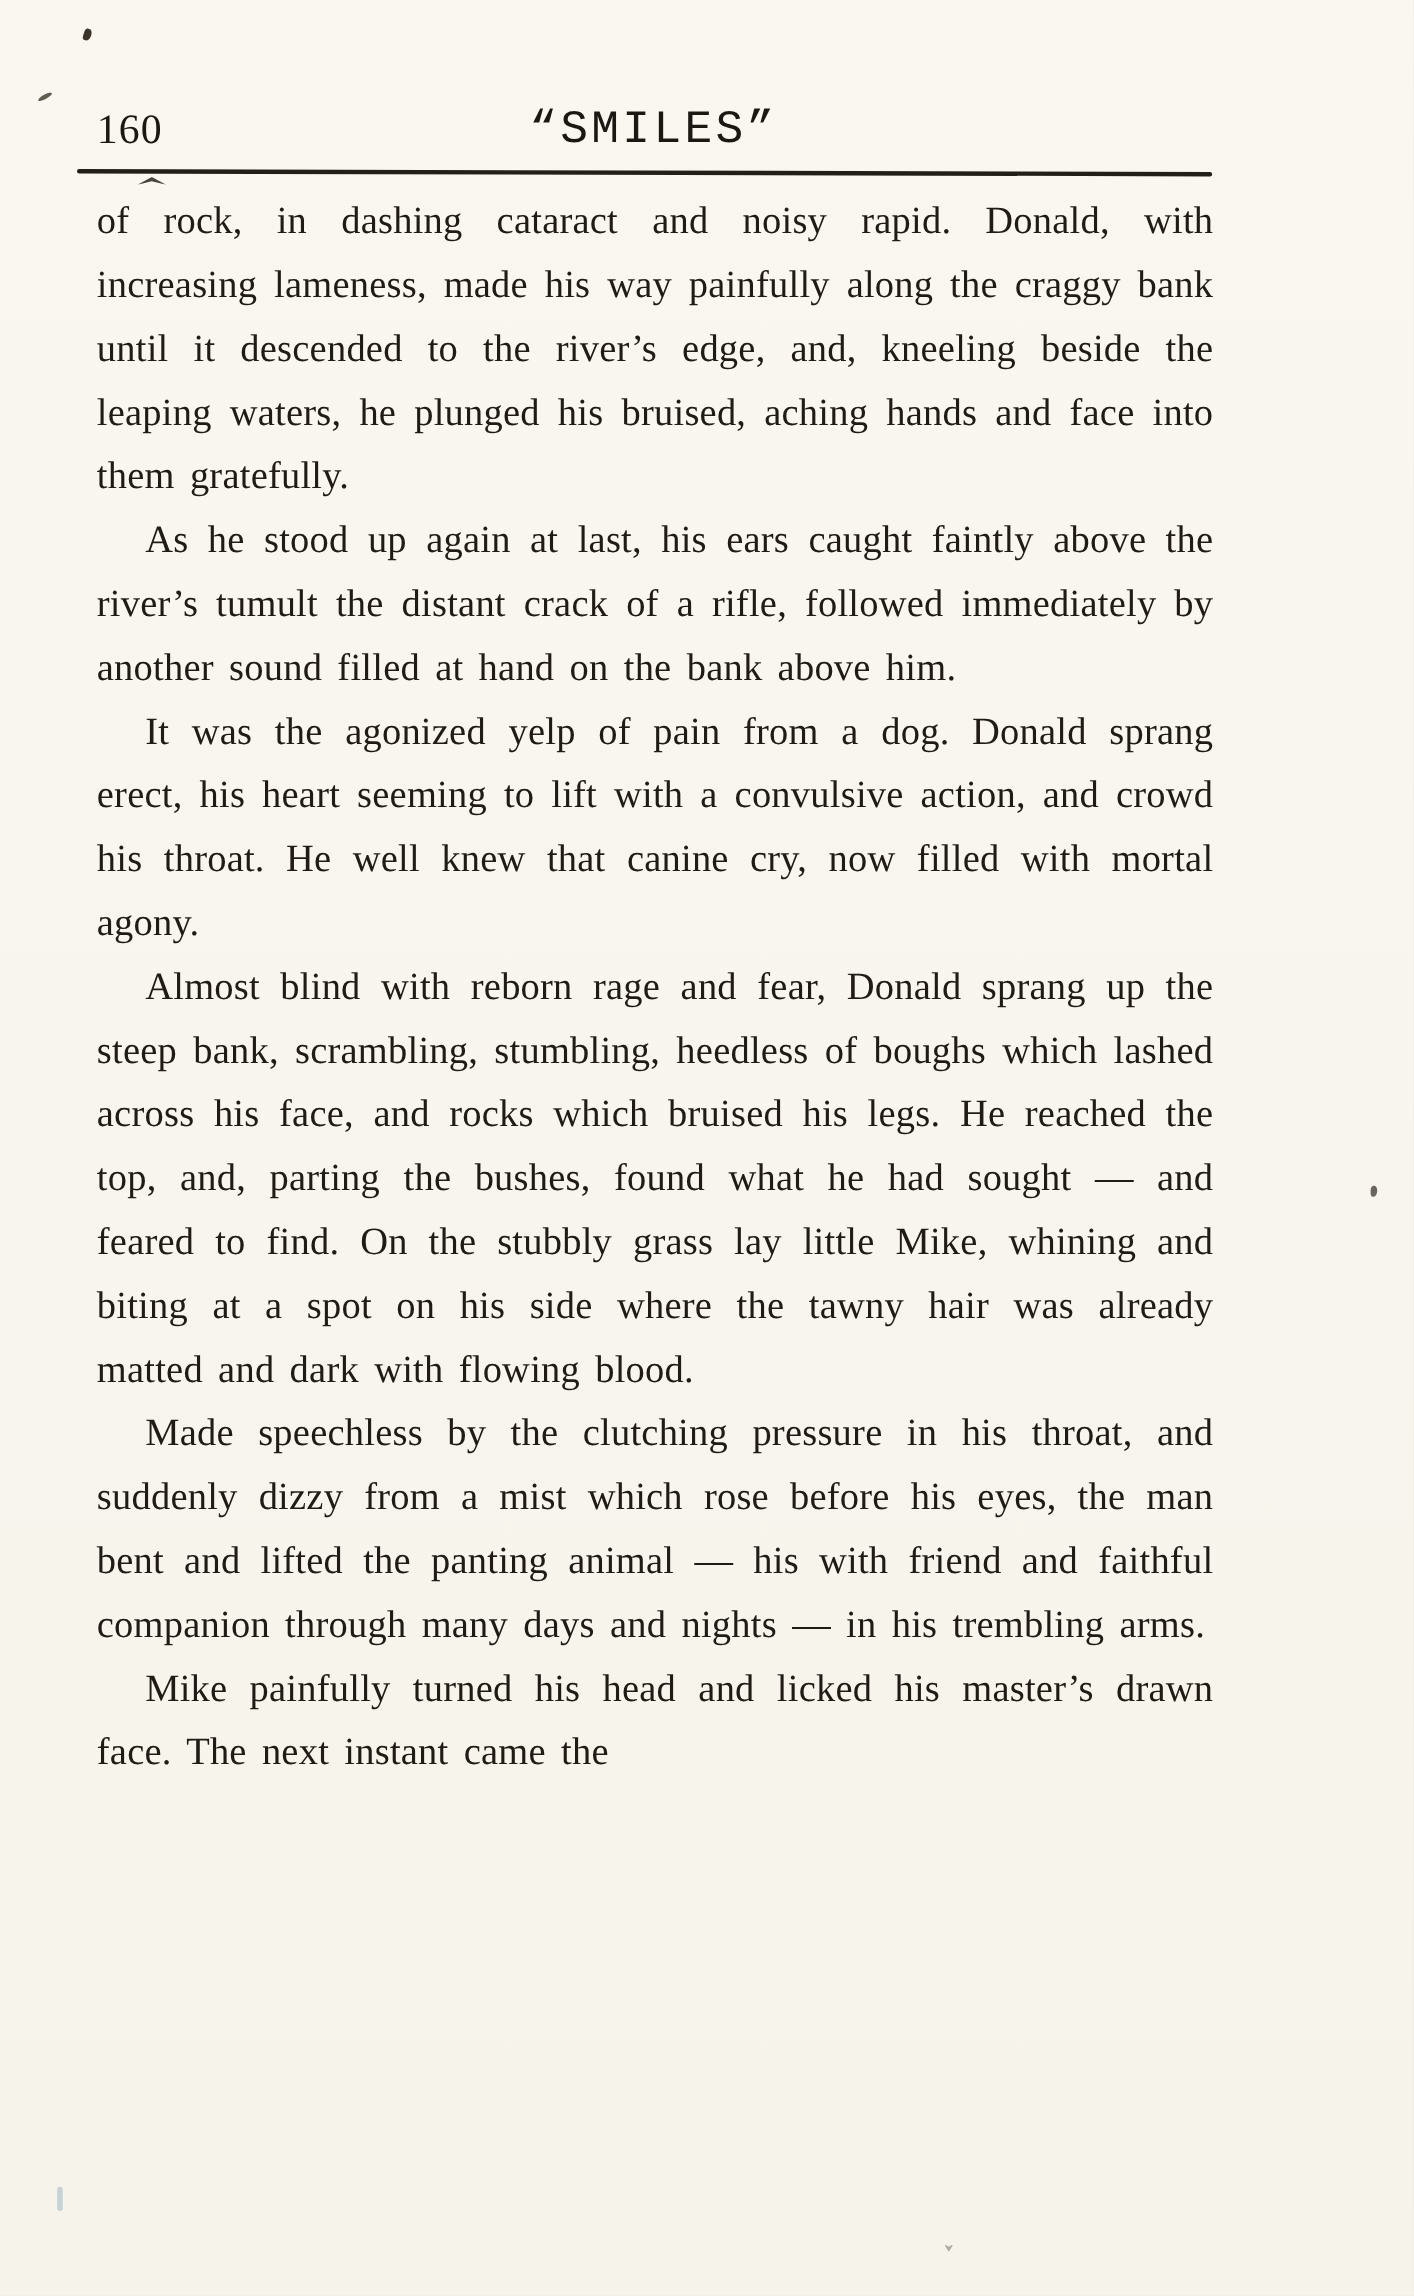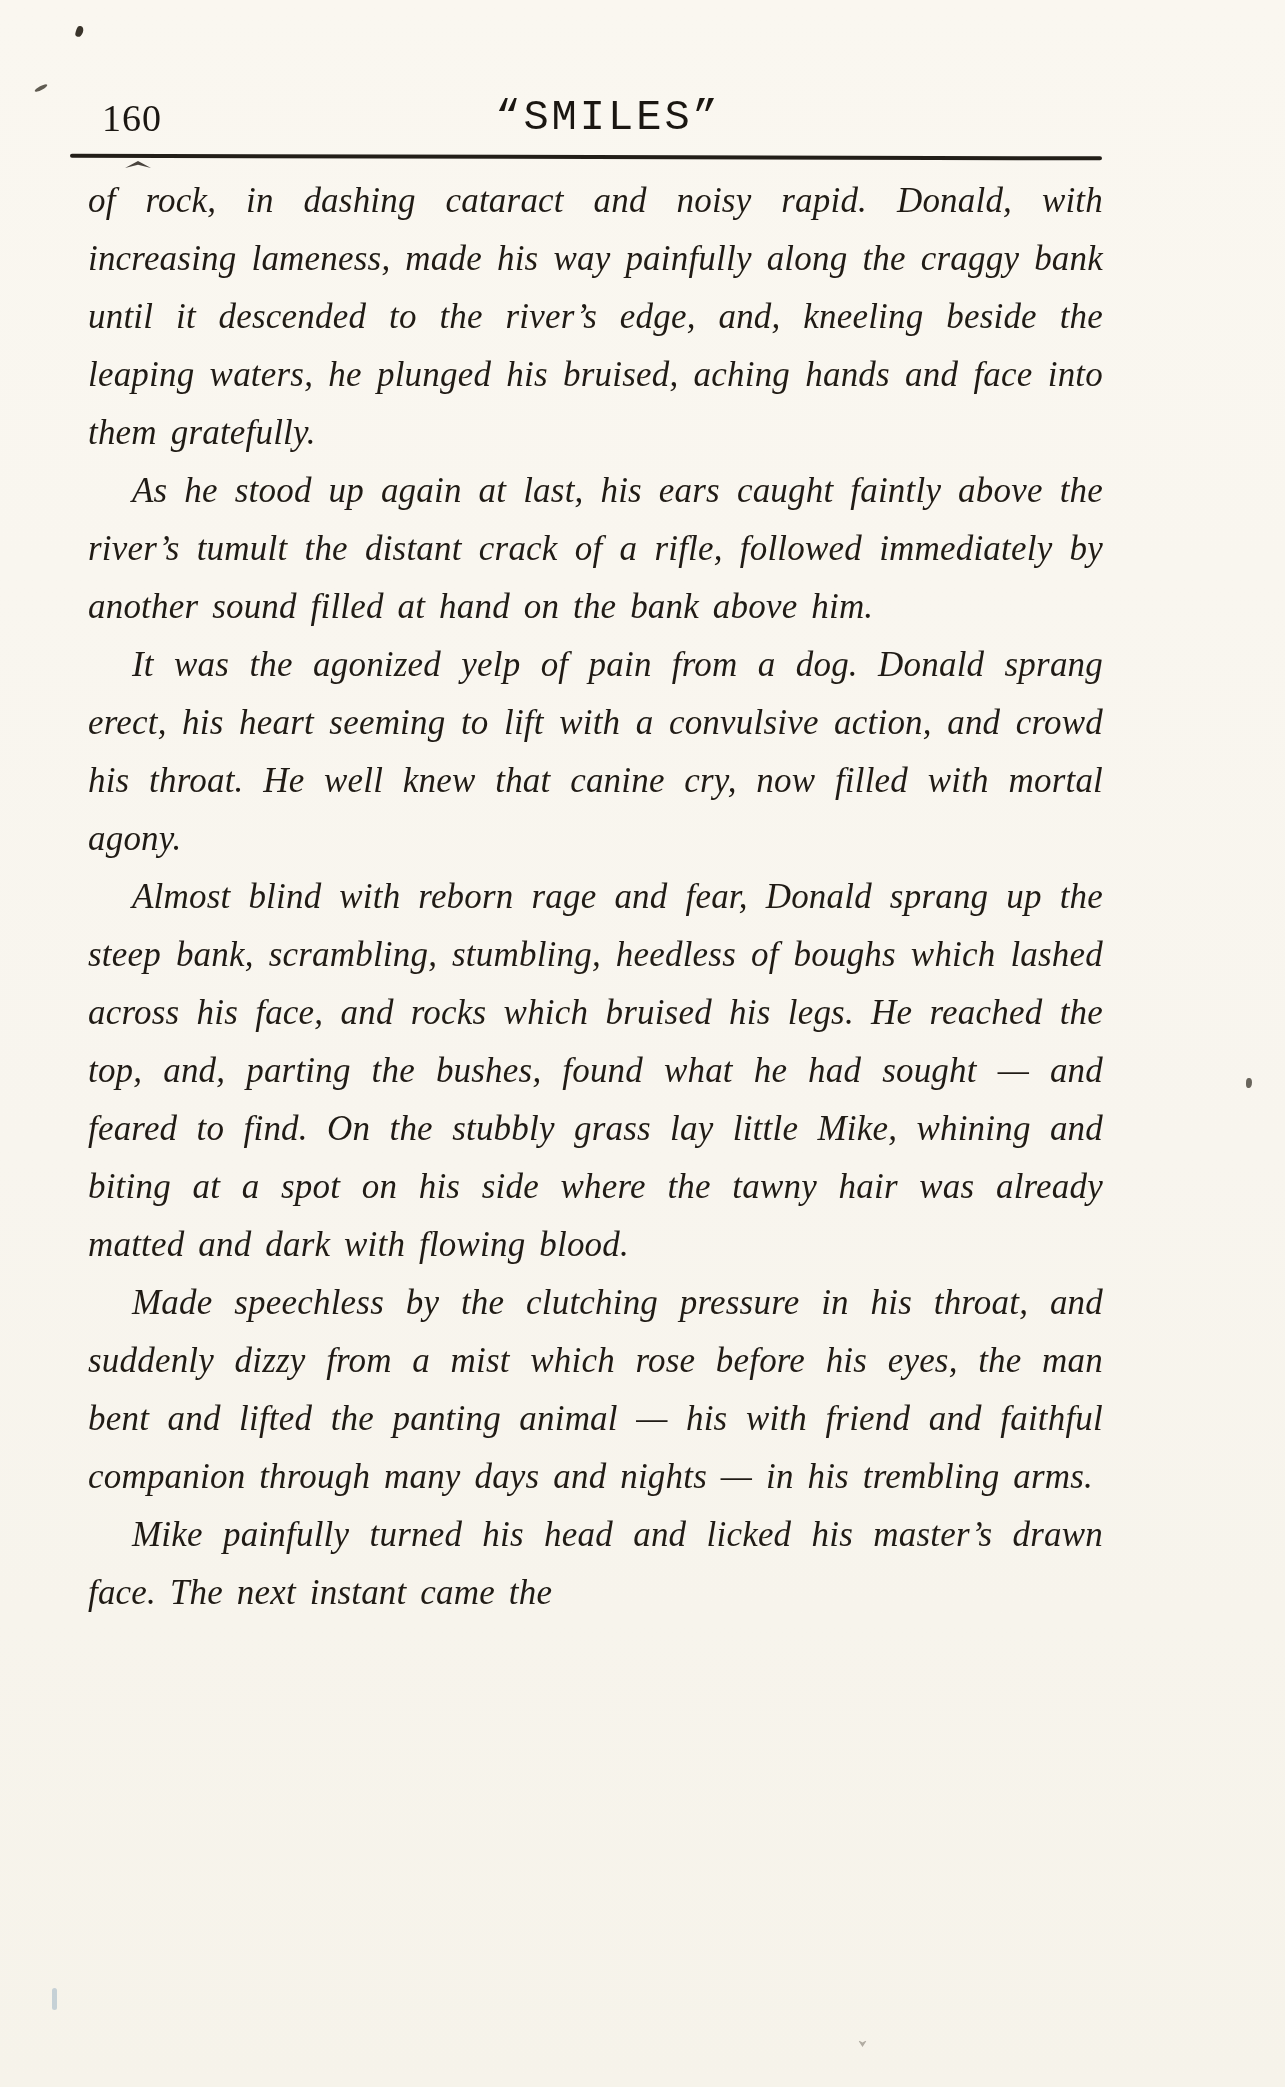--- a/index.html
+++ b/index.html
@@ -19,21 +19,20 @@
     background: linear-gradient(180deg, #faf7f0 0%, #f8f5ee 55%, #f6f3ea 100%);
     overflow: hidden;
     color: #1e1a14;
   }
   .page-header {
     position: absolute;
     left: 88px;
     top: 96px;
     width: 1012px;
     height: 54px;
-    margin-left: 14px;
   }
   .page-number {
     position: absolute;
     left: 0;
     top: 0;
     font-size: 38px;
     letter-spacing: 1px;
     color: #1b1712;
   }
   .running-title {
@@ -65,21 +64,20 @@
     height: 7px;
     background: #2a251e;
     clip-path: polygon(0 100%, 50% 0, 100% 100%, 50% 55%);
     opacity: 0.85;
   }
   .text-block {
     position: absolute;
     left: 88px;
     top: 172px;
     width: 1015px;
-    font-style: italic;
   }
   .para {
     margin: 0;
     font-size: 35px;
     line-height: 58px;
     text-align: justify;
     text-indent: 44px;
     word-spacing: 0.14em;
     letter-spacing: 0.2px;
     color: #201b15;

